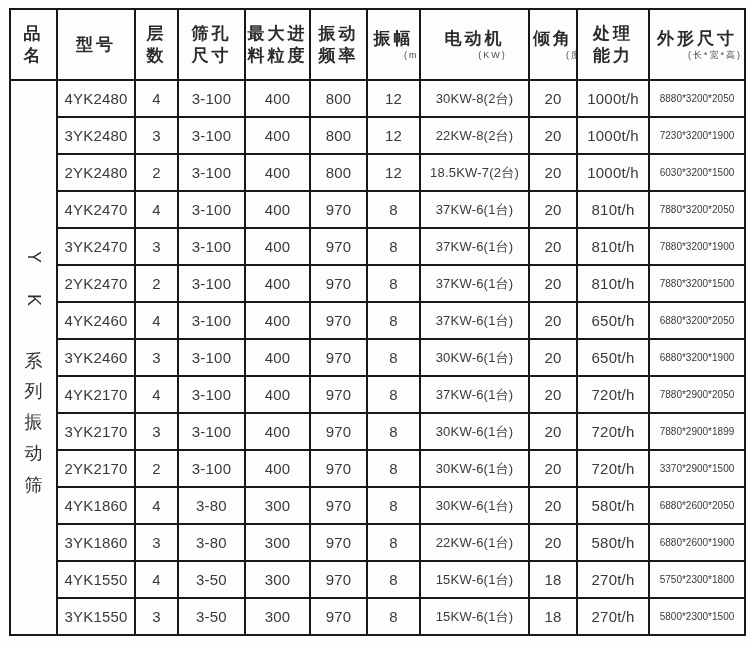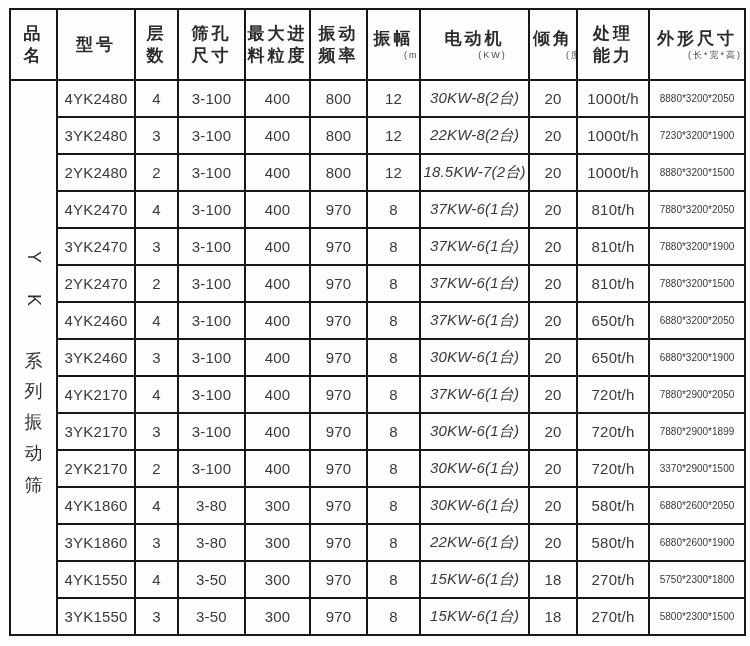--- a/index.html
+++ b/index.html
@@ -42,21 +42,21 @@
     font-size: 9px;
     font-weight: 400;
     letter-spacing: 2px;
     color: #4a4a4a;
     line-height: 1.1;
     margin-top: 1px;
     padding-left: 36px;
   }
   td { font-size: 15px; color: #3a3a3a; letter-spacing: 0.2px; }
   td.dim { font-size: 10px; letter-spacing: 0; font-weight: 400; }
-  td.motor { font-size: 15px; font-style: italic; }
+  td.motor { font-size: 13px; }
   td.vcell { vertical-align: middle; }
   .vtext {
     writing-mode: vertical-rl;
     text-orientation: mixed;
     margin: 0 auto;
     font-size: 18px;
     font-weight: 400;
     color: #2e2e2e;
     letter-spacing: 31px;
     line-height: 1;
@@ -171,21 +171,21 @@
         <tr>
           <td class="model">2YK2480</td>
           <td class="num">2</td>
           <td class="range">3-100</td>
           <td class="num">400</td>
           <td class="num">800</td>
           <td class="num">12</td>
           <td class="motor">18.5KW-7(2台)</td>
           <td class="num">20</td>
           <td class="cap">1000t/h</td>
-          <td class="dim">8880*3200*1500</td>
+          <td class="dim">6030*3200*1500</td>
         </tr>
         <tr>
           <td class="model">4YK2470</td>
           <td class="num">4</td>
           <td class="range">3-100</td>
           <td class="num">400</td>
           <td class="num">970</td>
           <td class="num">8</td>
           <td class="motor">37KW-6(1台)</td>
           <td class="num">20</td>

